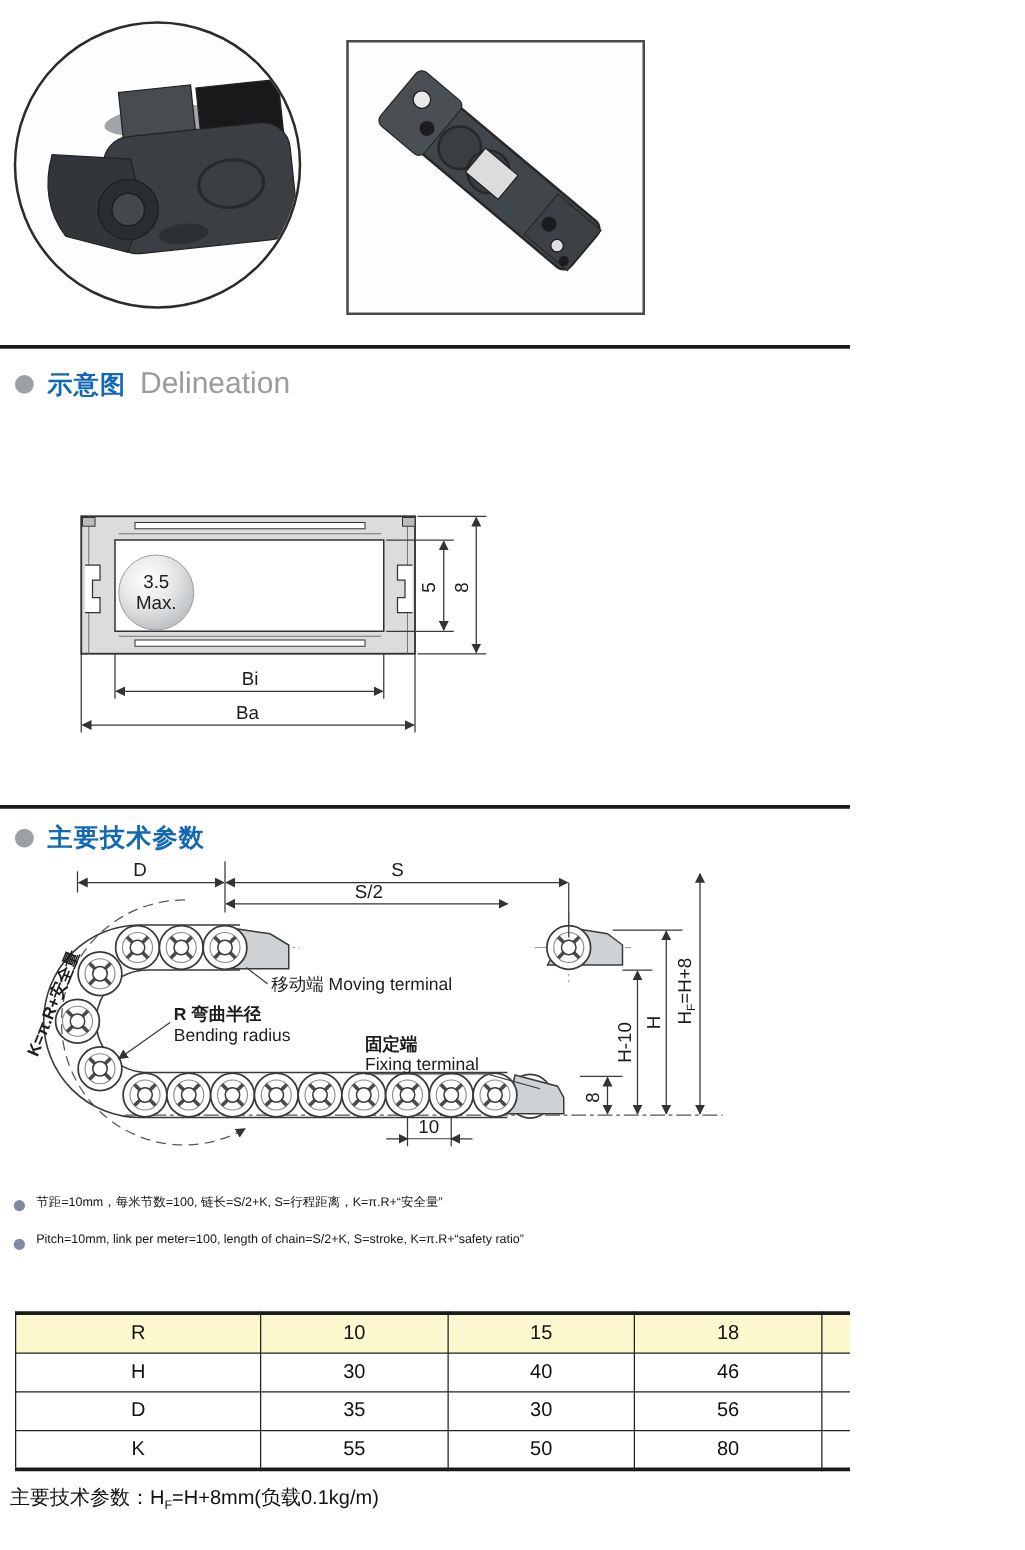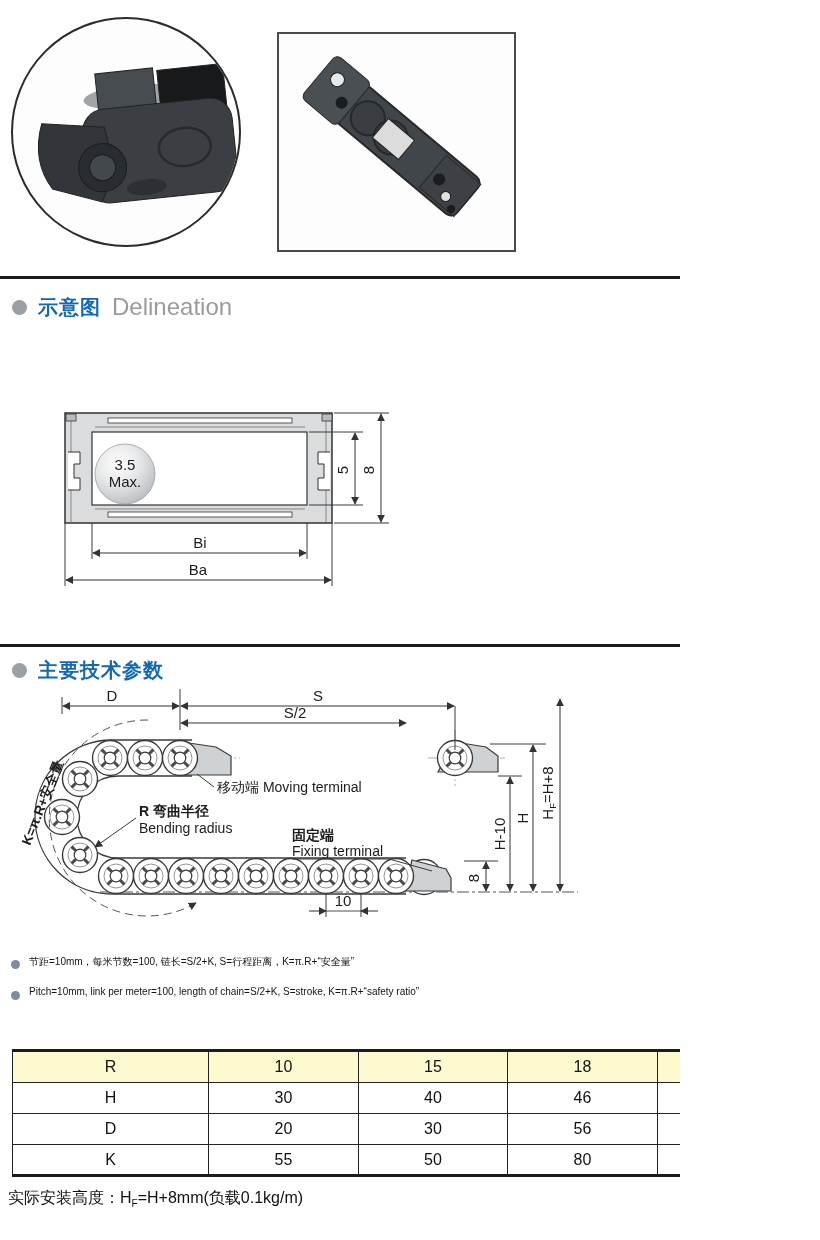--- a/index.html
+++ b/index.html
@@ -257,32 +257,32 @@
     </tr>
     <tr>
       <td>H</td>
       <td>30</td>
       <td>40</td>
       <td>46</td>
       <td>88</td>
     </tr>
     <tr>
       <td>D</td>
-      <td>20</td>
+      <td>35</td>
       <td>30</td>
       <td>56</td>
       <td>23</td>
     </tr>
     <tr>
       <td>K</td>
       <td>55</td>
       <td>50</td>
       <td>80</td>
       <td>140</td>
     </tr>
   </tbody>
     </table>
 
   <div class="foot" style="top:1188px">
-    <span>实际安装高度：H</span><sub>F</sub><span>=H+8mm(负载0.1kg/m)</span>
+    <span>主要技术参数：H</span><sub>F</sub><span>=H+8mm(负载0.1kg/m)</span>
   </div>
 
 </div>
 
 </body></html>

